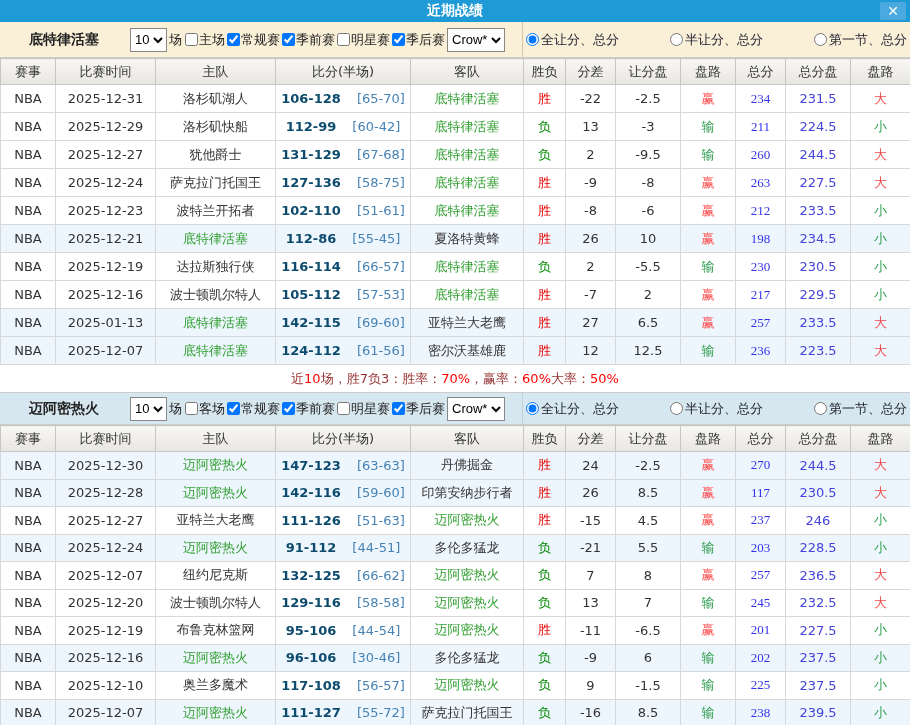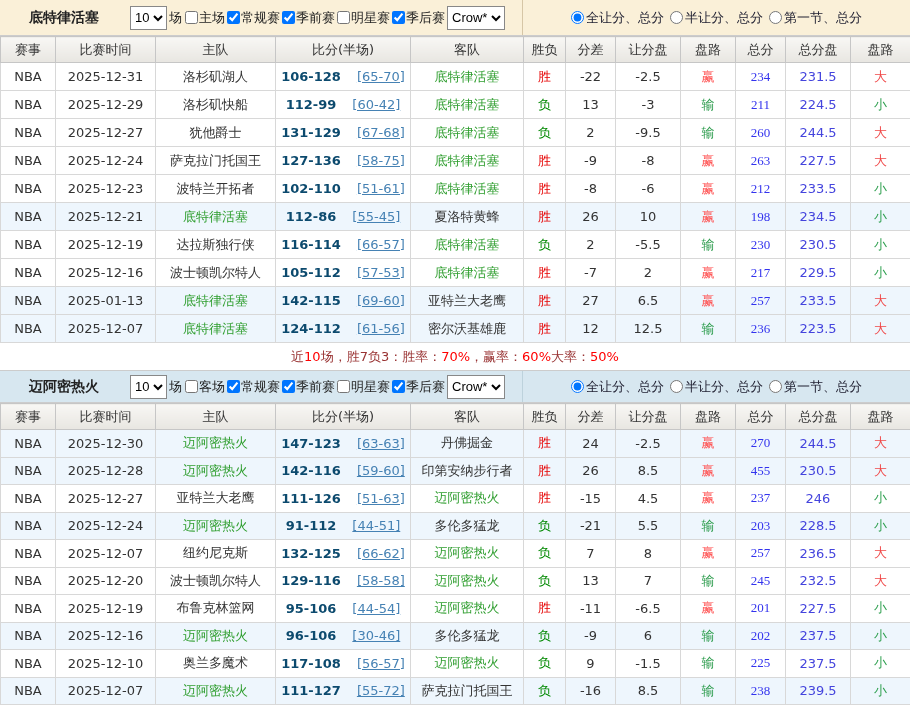--- a/index.html
+++ b/index.html
@@ -15,50 +15,56 @@
   .filterbar { height: 36px; background: var(--bar1-bg); display: flex; align-items: stretch; border-bottom: 1px solid #ccc; }
   .filterbar.alt { height: 32px; background: var(--bar2-bg); }
   .fleft { width: 523px; display: flex; align-items: center; border-right: 1px solid #d6c6a6; }
   .filterbar.alt .fleft { border-right-color: #bdd2dc; }
   .team { width: 128px; text-align: center; font-weight: bold; font-size: 14px; color: #222; }
   .sel { height: 24px; font-size: 13px; margin: 0 2px; background: #fff; border: 1px solid #888; }
   .suffix { font-size: 13px; color: #222; margin-right: 1px; }
   .cbs { display: flex; align-items: center; }
   label.cb { display: flex; align-items: center; font-size: 13px; color: #222; cursor: pointer; }
   label.cb input { width: 13px; height: 13px; margin: 0 1px 0 2px; }
-  .fright { flex: 1; display: flex; align-items: center; justify-content: center; }
+  .fright { flex: 1; display: flex; align-items: center; justify-content: space-between; }
   label.rb { display: flex; align-items: center; font-size: 13px; color: #223; margin: 0 3px; cursor: pointer; }
   label.rb input { width: 13px; height: 13px; margin: 0 2px 0 0; }
 
   table { width: 910px; border-collapse: collapse; table-layout: fixed; }
   th { height: 26px; background: linear-gradient(#f8f7f4, #e8e6e1); border: 1px solid #c6c6c6; font-size: 13px; font-weight: normal; color: #333; padding: 0; }
   td { height: 28px; text-align: center; border: 1px solid #d8d8d8; border-top: none; font-size: 13px; color: #333; padding: 0 2px; overflow: hidden; white-space: nowrap; }
   table.t2 td { height: 27.5px; }
   tr.hl td { background: var(--highlight-row-bg); }
 
   .c-focal { color: var(--focal-team); }
   .c-win   { color: var(--win-text); }
   .c-loss  { color: var(--loss-text); }
   .c-cover   { color: var(--cover-text); }
   .c-nocover { color: var(--nocover-text); }
   .c-total     { color: var(--total-text); font-family: Liberation Serif, serif; }
   .c-totalline { color: var(--total-line-text); }
   .c-over  { color: var(--over-text); }
   .c-under { color: var(--under-text); }
   .score-main { font-weight: bold; color: #0c4a6e; }
-  .score-half { color: var(--half-score-text); margin-left: 16px; text-decoration: underline; }
+  .score-half { color: var(--half-score-text); margin-left: 16px; }
 
   .summary { height: 28px; background: #fff; display: flex; align-items: center; justify-content: center; font-size: 13px; border-bottom: 1px solid #ccc; }
   .sum-label { color: var(--summary-label); }
   .sum-num { color: var(--summary-num); }
 </style>
 </head>
 <body>
 
 <div class="modal">
+  <div class="titlebar">
+    <span class="title">近期战绩</span>
+    <span class="close-btn">
+      <span>✕</span>
+    </span>
+  </div>
   <div id="sections">
   <div class="section">
     <div class="filterbar">
       <div class="fleft">
         <span class="team">底特律活塞</span>
         <select class="sel">
           <option class="games-opt">10</option>
         </select>
         <span class="suffix games-suffix">场</span>
         <span class="cbs">
@@ -386,21 +392,21 @@
             <tr class="hl">
               <td>NBA</td>
               <td>2025-12-28</td>
               <td class="c-focal">迈阿密热火</td>
               <td><span class="score-main">142-116</span><span class="score-half">[59-60]</span></td>
               <td>印第安纳步行者</td>
               <td class="c-win">胜</td>
               <td>26</td>
               <td>8.5</td>
               <td class="c-cover">赢</td>
-              <td class="c-total">455</td>
+              <td class="c-total">117</td>
               <td class="c-totalline">230.5</td>
               <td class="c-over">大</td>
             </tr>
             <tr>
               <td>NBA</td>
               <td>2025-12-27</td>
               <td>亚特兰大老鹰</td>
               <td><span class="score-main">111-126</span><span class="score-half">[51-63]</span></td>
               <td class="c-focal">迈阿密热火</td>
               <td class="c-win">胜</td>

